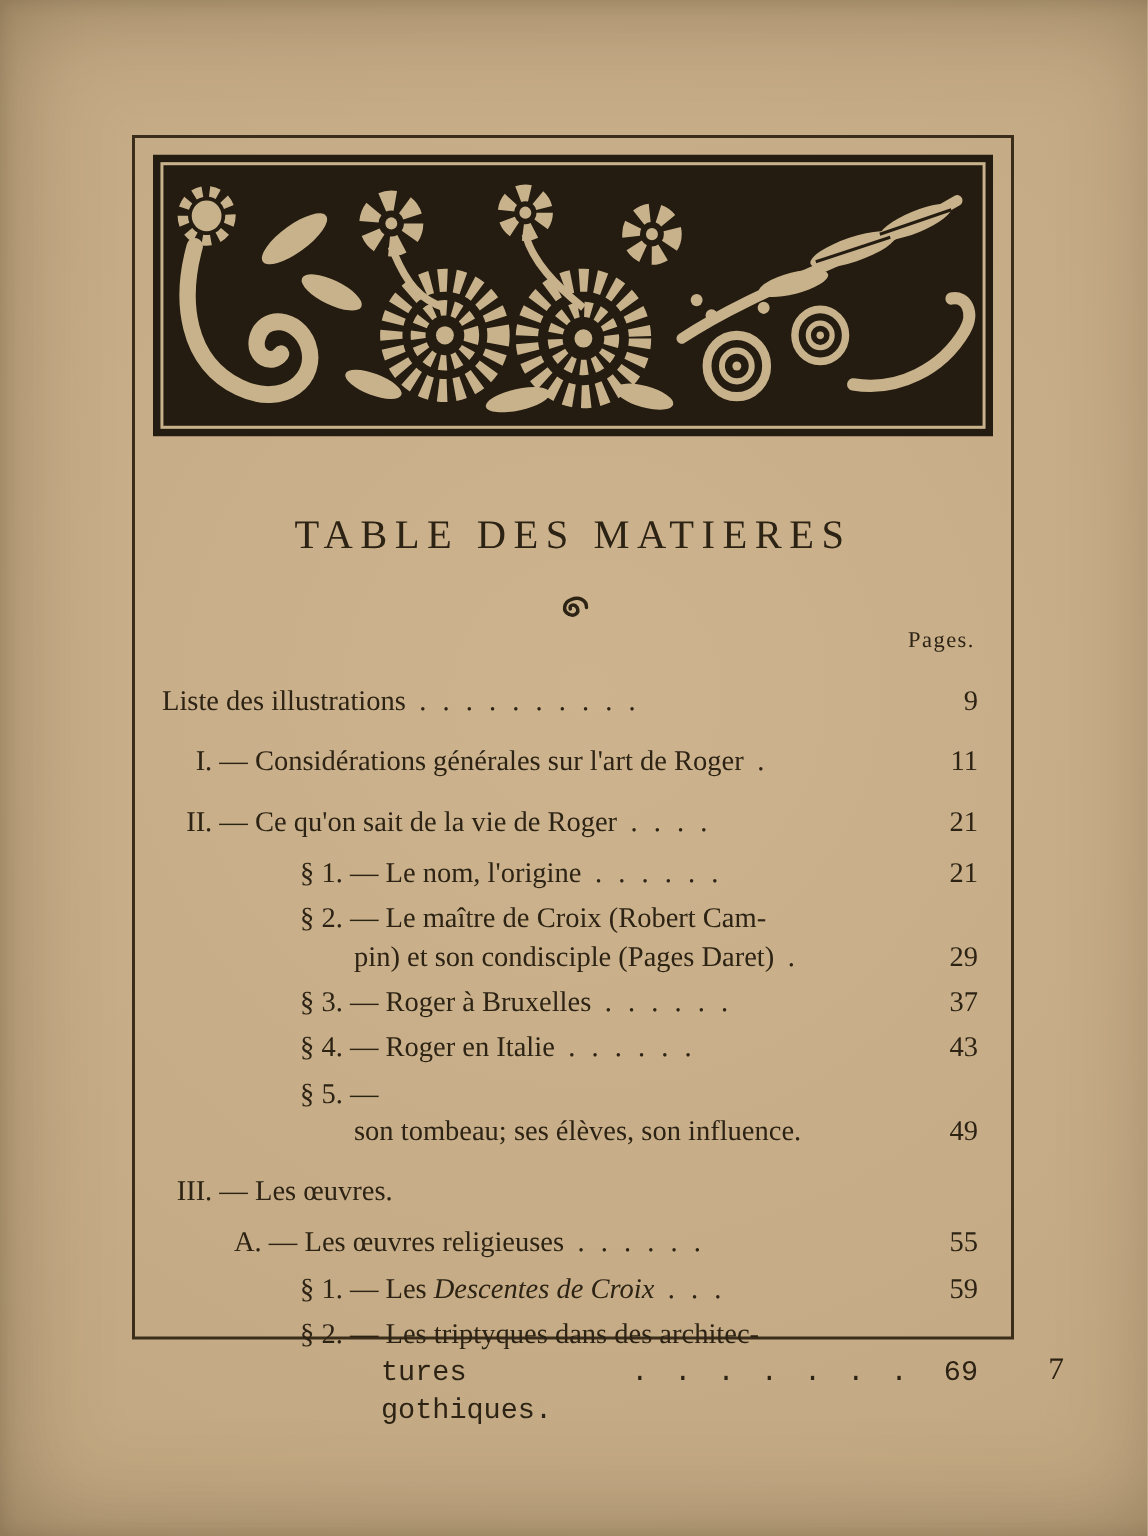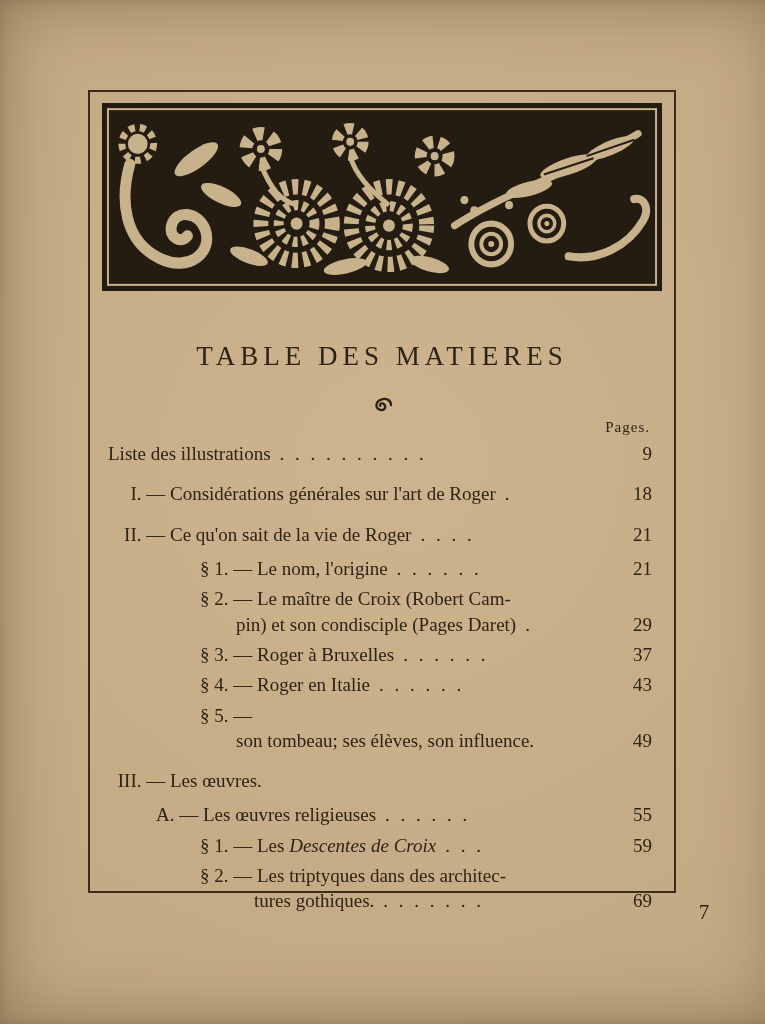--- a/index.html
+++ b/index.html
@@ -27,27 +27,27 @@
   .woodcut { display:block; width:100%; height:188px; }
   .title {
     text-align:center; margin-top:50px;
     font-size:27px; letter-spacing:5px; white-space:nowrap;
   }
   .ornament { text-align:center; margin-top:24px; height:20px; }
   .pages-label {
     text-align:right; font-size:15px; margin-top:3px;
     padding-right:12px; letter-spacing:1px;
   }
-  .toc { margin-top:6px; padding:0 10px 0 6px; font-size:19px; }
+  .toc { margin-top:20px; padding:0 10px 0 6px; font-size:19px; }
   .row { display:flex; align-items:baseline; margin-top:6px; line-height:1.28; }
   .pre { white-space:pre; }
   .l1 .pre { min-width:62px; text-align:right; }
   .l2  { padding-left:92px; }
   .l3  { padding-left:128px; }
-  .l3b { padding-left:146px; }
+  .l3b { padding-left:146px;font-family:Liberation Mono, monospace; }
   .lA  { padding-left:48px; }
   .m-md { margin-top:10px; }
   .m-lg { margin-top:16px; }
   .tight { margin-top:1px; }
   .dots { letter-spacing:3px; margin-left:9px; white-space:nowrap; }
   .num { margin-left:auto; text-align:right; min-width:34px; padding-left:10px; }
   .it { font-style:italic; }
   .folio { position:absolute; top:900px; left:668px; width:72px; text-align:center; font-size:21px; }
 </style>
 </head>
@@ -117,21 +117,21 @@
         <span class="pre"></span>
           <span class="txt">Liste des illustrations</span>
           <span class="dots">. . . . . . . . . .</span>
           <span class="num">9</span>
       </div>
 
       <div class="row l1 m-lg">
         <span class="pre">I. — </span>
           <span class="txt">Considérations générales sur l'art de Roger</span>
           <span class="dots">.</span>
-          <span class="num">18</span>
+          <span class="num">11</span>
       </div>
 
       <div class="row l1 m-lg">
         <span class="pre">II. — </span>
           <span class="txt">Ce qu'on sait de la vie de Roger</span>
           <span class="dots">. . . .</span>
           <span class="num">21</span>
       </div>
 
       <div class="row l2 m-md">

